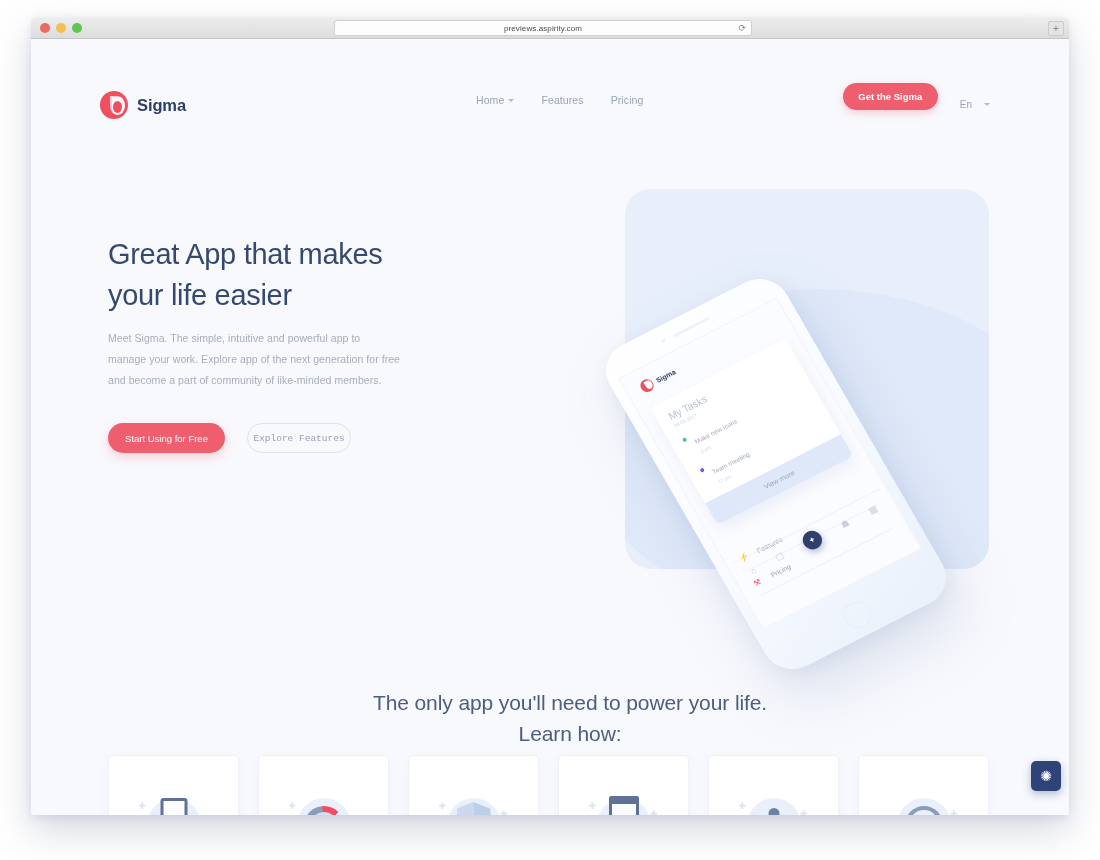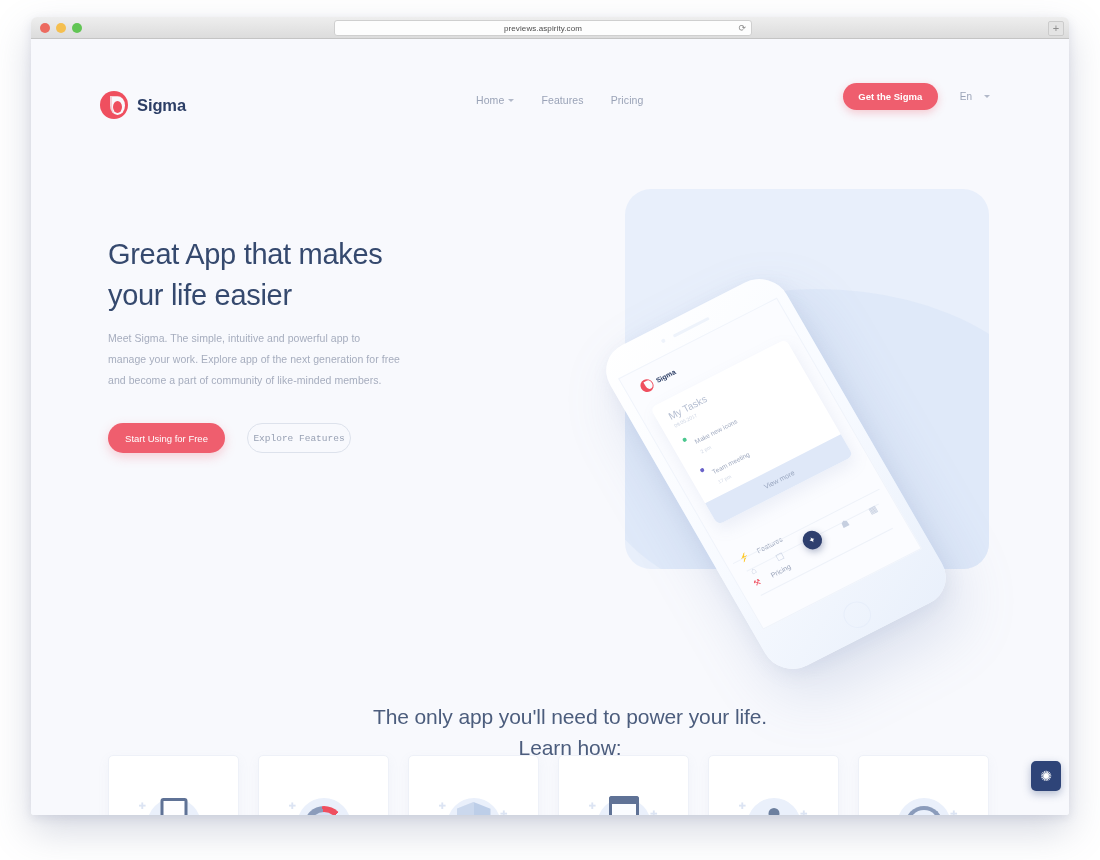--- a/index.html
+++ b/index.html
@@ -99,21 +99,21 @@
   }
   .caret {
     width: 0; height: 0;
     border-left: 3px solid transparent;
     border-right: 3px solid transparent;
     border-top: 3.5px solid #b2b9c9;
   }
 
   #header-right {
     position: absolute; right: 79px; top: 44px;
-    display: flex; align-items: center; gap: 22px;
+    display: flex; align-items: flex-end; gap: 22px;
   }
   #get-sigma-button {
     width: 95px; height: 27px;
     background: #ef5e6e;
     border: none; border-radius: 14px;
     color: #ffffff; font-size: 9.5px; font-weight: bold;
     font-family: "Liberation Sans", sans-serif;
     cursor: pointer;
     box-shadow: 0 3px 9px rgba(239,94,110,0.30);
   }
@@ -250,21 +250,21 @@
     box-shadow: 0 3px 7px rgba(46,63,110,0.35);
   }
   #phone-home-btn {
     position: absolute; left: 50%; bottom: 9px; transform: translateX(-50%);
     width: 27px; height: 27px; border-radius: 50%;
     border: 1px solid #e7eefa;
   }
 
   
   #section-heading {
-    position: absolute; left: 0; top: 662px; width: 100%;
+    position: absolute; left: 0; top: 648px; width: 100%;
     text-align: center;
     font-size: 21px; line-height: 31px; font-weight: normal;
     color: #4c5d7d; letter-spacing: -0.1px;
     white-space: pre-line;
     padding-left: 40px;
   }
 
   
   #feature-cards {
     position: absolute; left: 77px; top: 716px;

